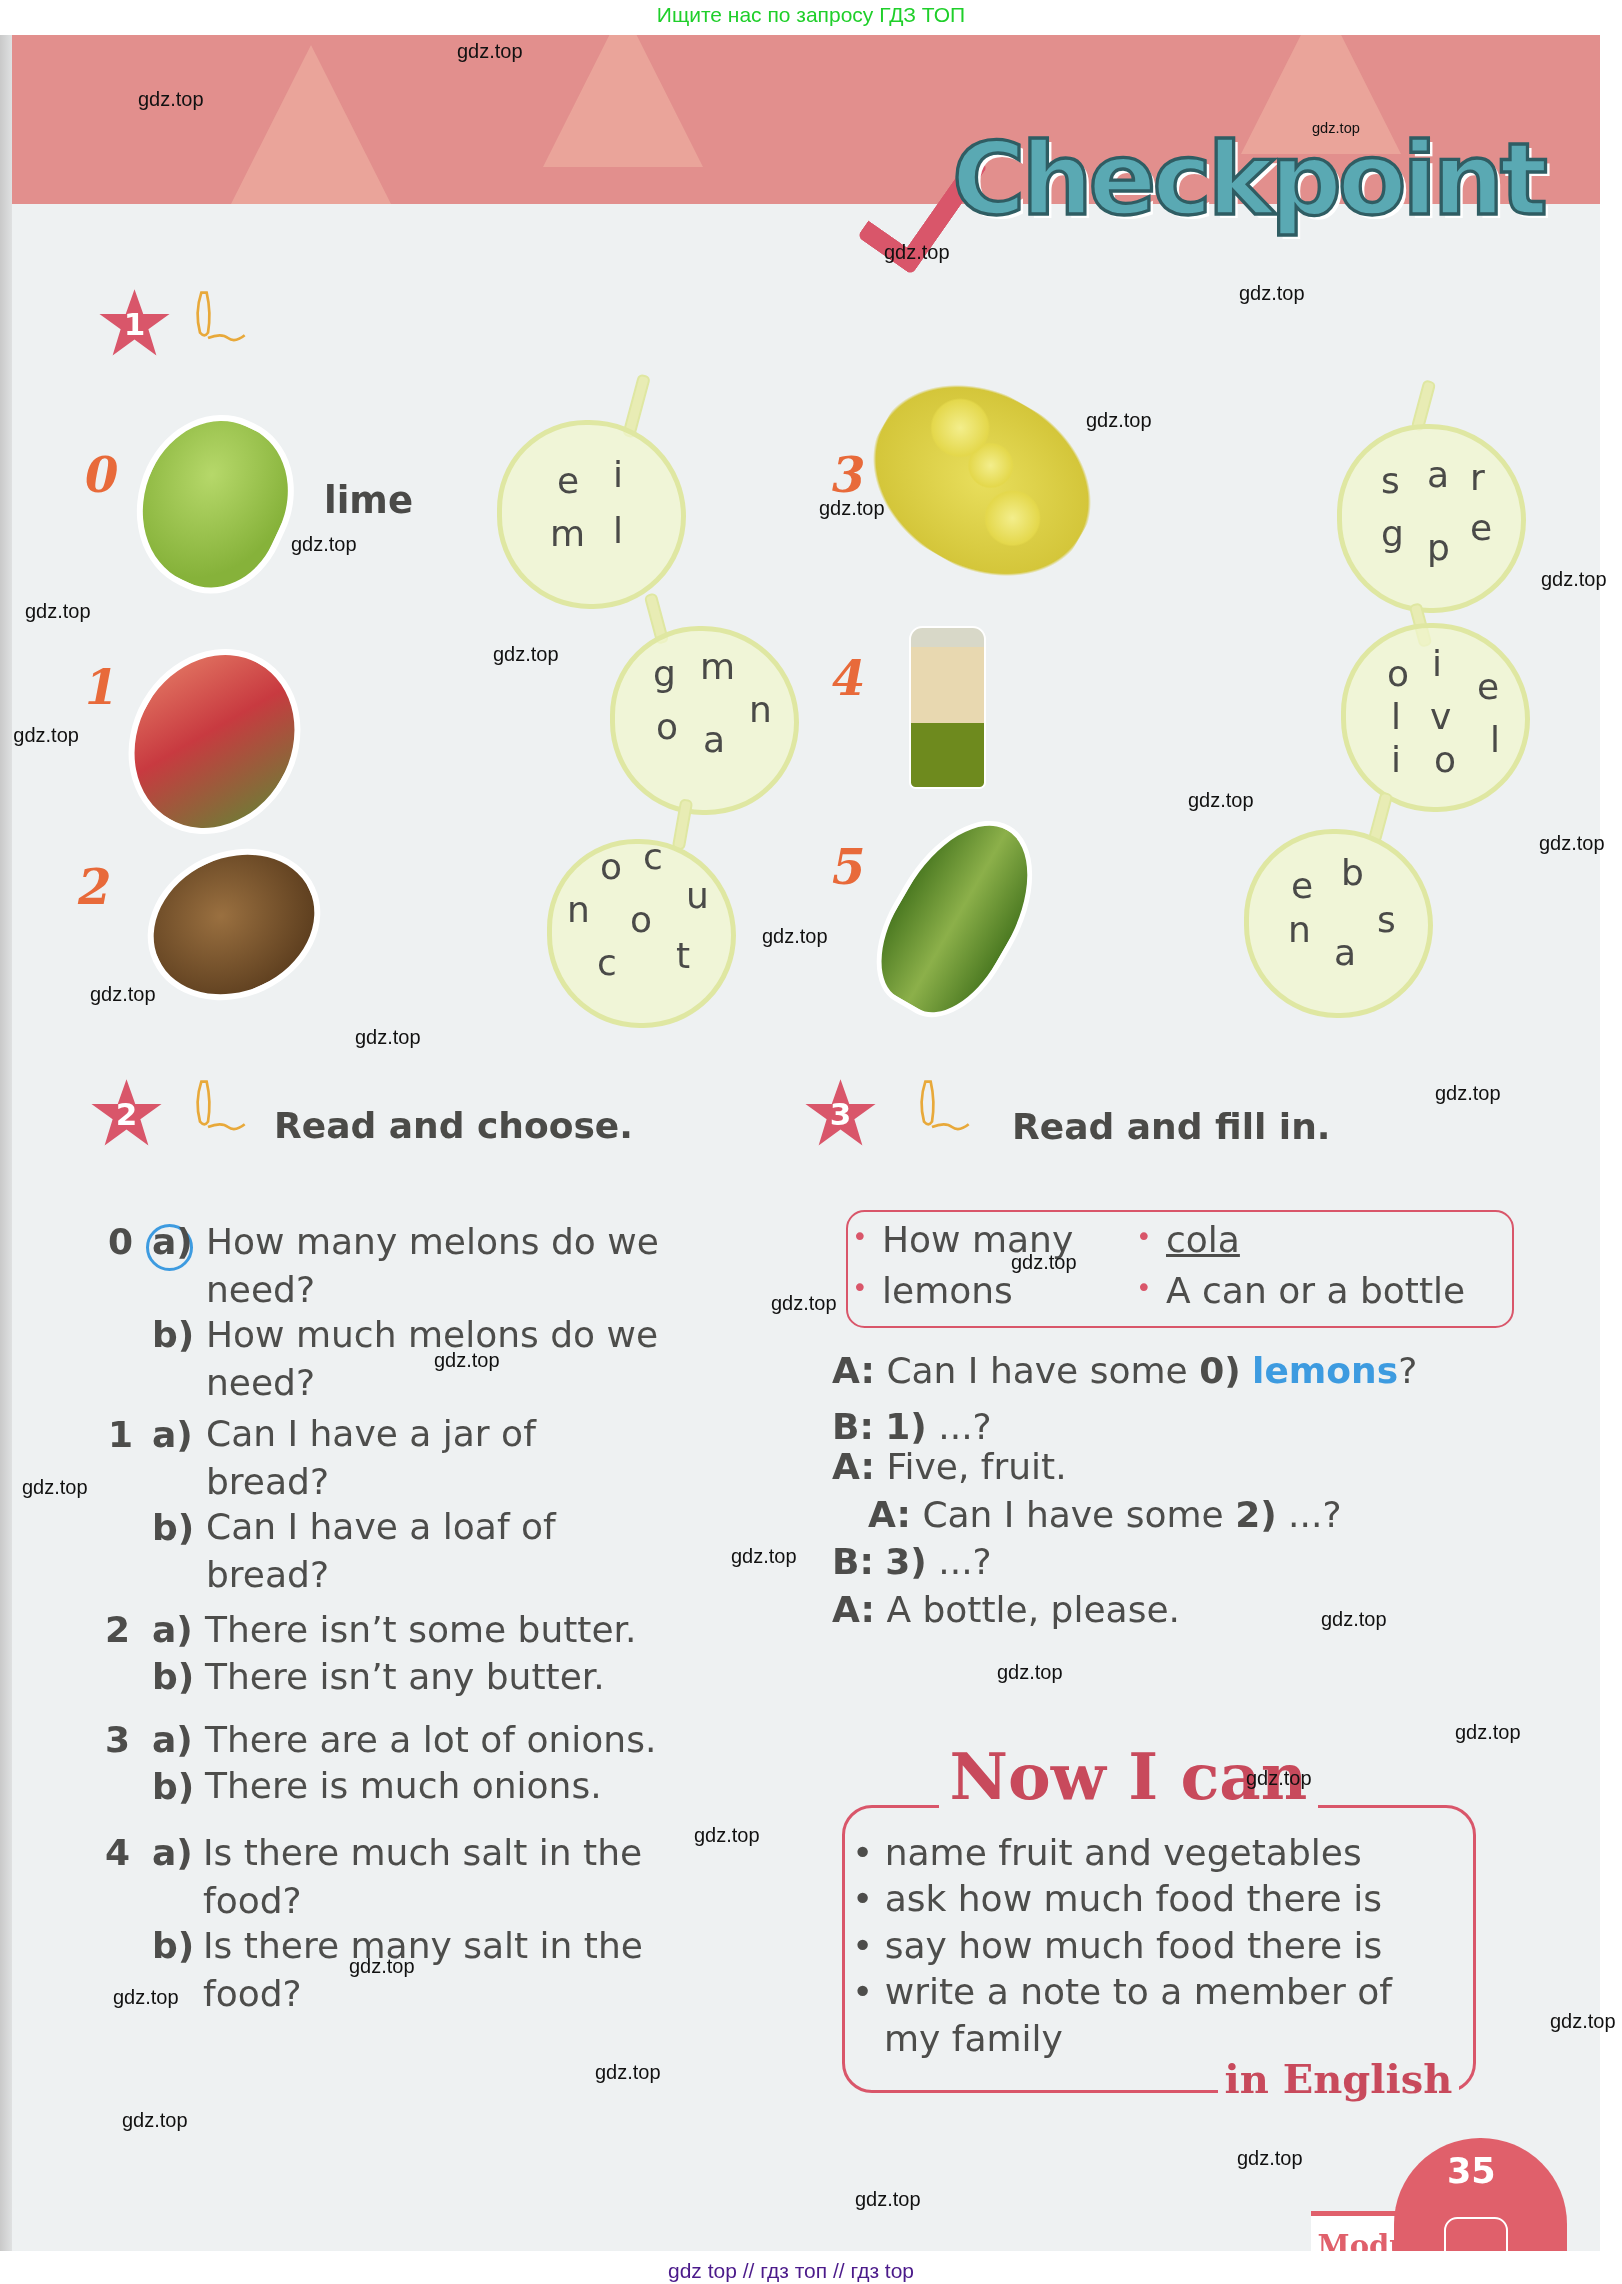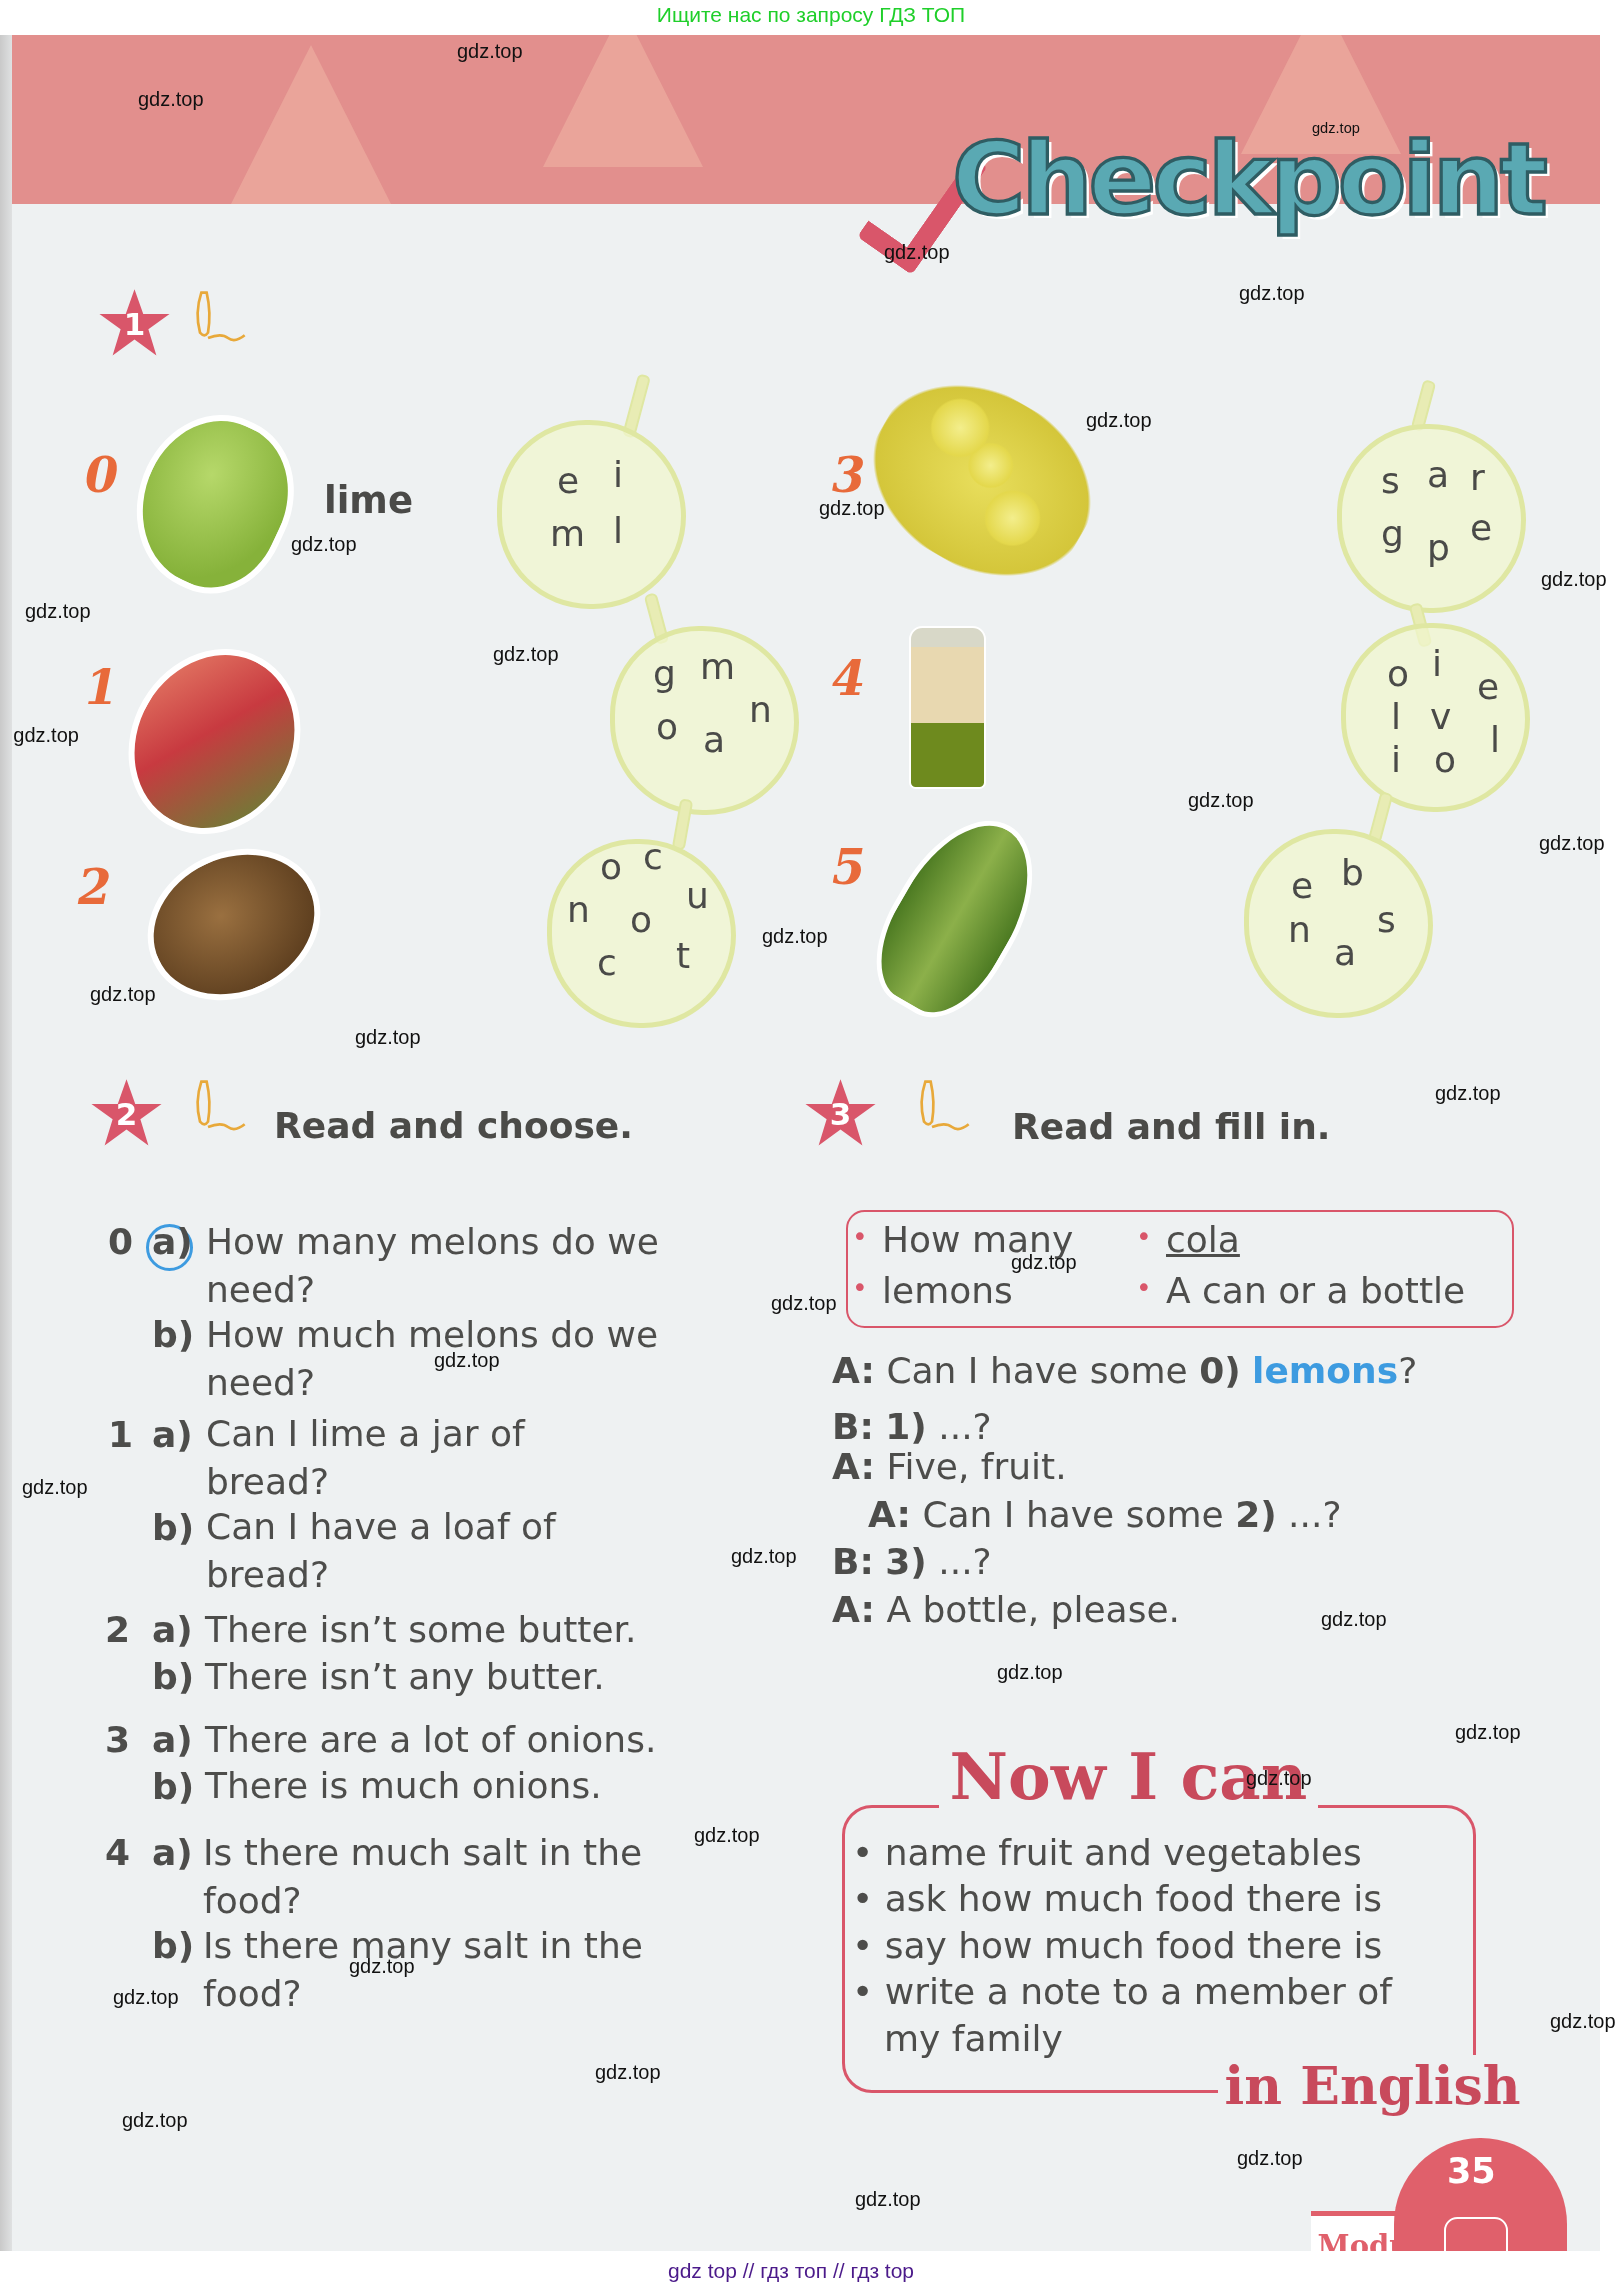--- a/index.html
+++ b/index.html
@@ -28,21 +28,21 @@
   .q { font-size:36px; color:#4d4d4b; line-height:48px; }
   .qnum { font-weight:bold; font-size:36px; color:#4d4d4b; }
   .circle { border:3.3px solid #3d9be0; border-radius:50%; }
   .box3 { left:834px; top:1175px; width:664px; height:114px; border:2.7px solid #d9566a; border-radius:18.6px; }
   .bullet { color:#d9566a; font-size:26.6px; }
   .dlg { font-size:36px; color:#4d4d4b; line-height:48px; }
   .dlg b { font-weight:bold; }
   .blue { color:#3d9be0; font-weight:bold; }
   .nowbox { left:830px; top:1770px; width:628px; height:282px; border:3.3px solid #d9566a; border-radius:30px; }
   .nowtitle { font-family:"DejaVu Serif", serif; font-weight:bold; font-size:64px; color:#c84a5c; background:#eef1f2; padding:0 10.6px; }
-  .inenglish { font-family:"DejaVu Serif", serif; font-weight:bold; font-size:52px; color:#c84a5c; background:#eef1f2; padding:0 6.6px; }
+  .inenglish { font-family:"DejaVu Serif", serif; font-weight:bold; font-size:40px; color:#c84a5c; background:#eef1f2; padding:0 6.6px; }
   .now-item { font-size:36px; color:#4d4d4b; line-height:47px; }
   .wm { font-family:"Liberation Sans", sans-serif; font-size:20px; color:#111; }
   .bottomnote { left:668px; top:2259px; font-family:"Liberation Sans", sans-serif; font-size:21px; color:#4b1a8a; }
   .mushroom-cap { width:173px; height:140px; background:#e0606b; border-radius:86px 86px 26.6px 26.6px; }
   .mushroom-stem { width:60px; height:86px; background:#e0606b; border-radius:13.3px 13.3px 26.6px 26.6px; border:2.7px solid #fff; }
   .module-band { height:61px; border-top:5.3px solid #e0606b; border-bottom:5.3px solid #e0606b; background:#fff; font-family:"DejaVu Serif", serif; font-weight:bold; font-size:29px; color:#e0606b; }
   .page-num { font-family:"DejaVu Sans", sans-serif; font-weight:bold; font-size:35px; color:#fff; }
 </style>
 </head>
 <body>
@@ -158,21 +158,21 @@
 
   <div class="abs qnum" style="left:96px;top:1186px;">0</div>
   <div class="abs circle" style="left:134px;top:1189px;width:41px;height:41px;"></div>
   <div class="abs qnum" style="left:140px;top:1186px;">a)</div>
   <div class="abs q" style="left:194px;top:1183px;width:505px;">How many melons do we need?</div>
   <div class="abs qnum" style="left:140px;top:1279px;">b)</div>
   <div class="abs q" style="left:194px;top:1276px;width:505px;">How much melons do we need?</div>
 
   <div class="abs qnum" style="left:96px;top:1379px;">1</div>
   <div class="abs qnum" style="left:140px;top:1379px;">a)</div>
-  <div class="abs q" style="left:194px;top:1375px;width:399px;">Can I lime a jar of bread?</div>
+  <div class="abs q" style="left:194px;top:1375px;width:399px;">Can I have a jar of bread?</div>
   <div class="abs qnum" style="left:140px;top:1472px;">b)</div>
   <div class="abs q" style="left:194px;top:1468px;width:399px;">Can I have a loaf of bread?</div>
 
   <div class="abs qnum" style="left:93px;top:1574px;">2</div>
   <div class="abs qnum" style="left:140px;top:1574px;">a)</div>
   <div class="abs q" style="left:193px;top:1571px;width:531px;">There isn’t some butter.</div>
   <div class="abs qnum" style="left:140px;top:1621px;">b)</div>
   <div class="abs q" style="left:193px;top:1618px;width:531px;">There isn’t any butter.</div>
 
   <div class="abs qnum" style="left:93px;top:1684px;">3</div>

